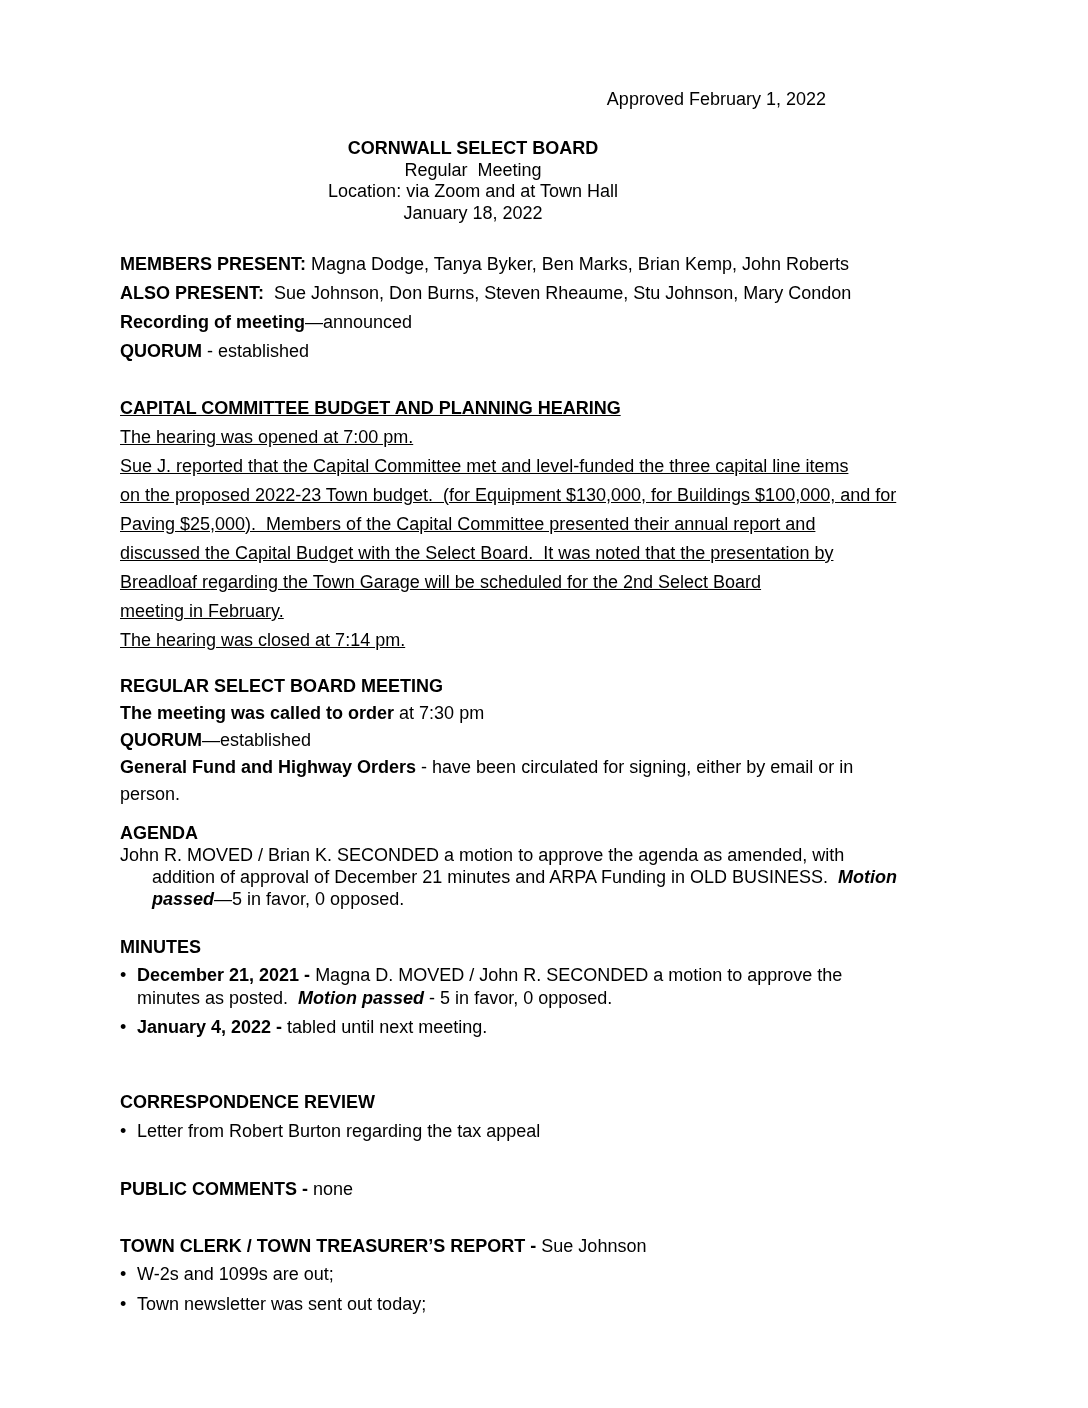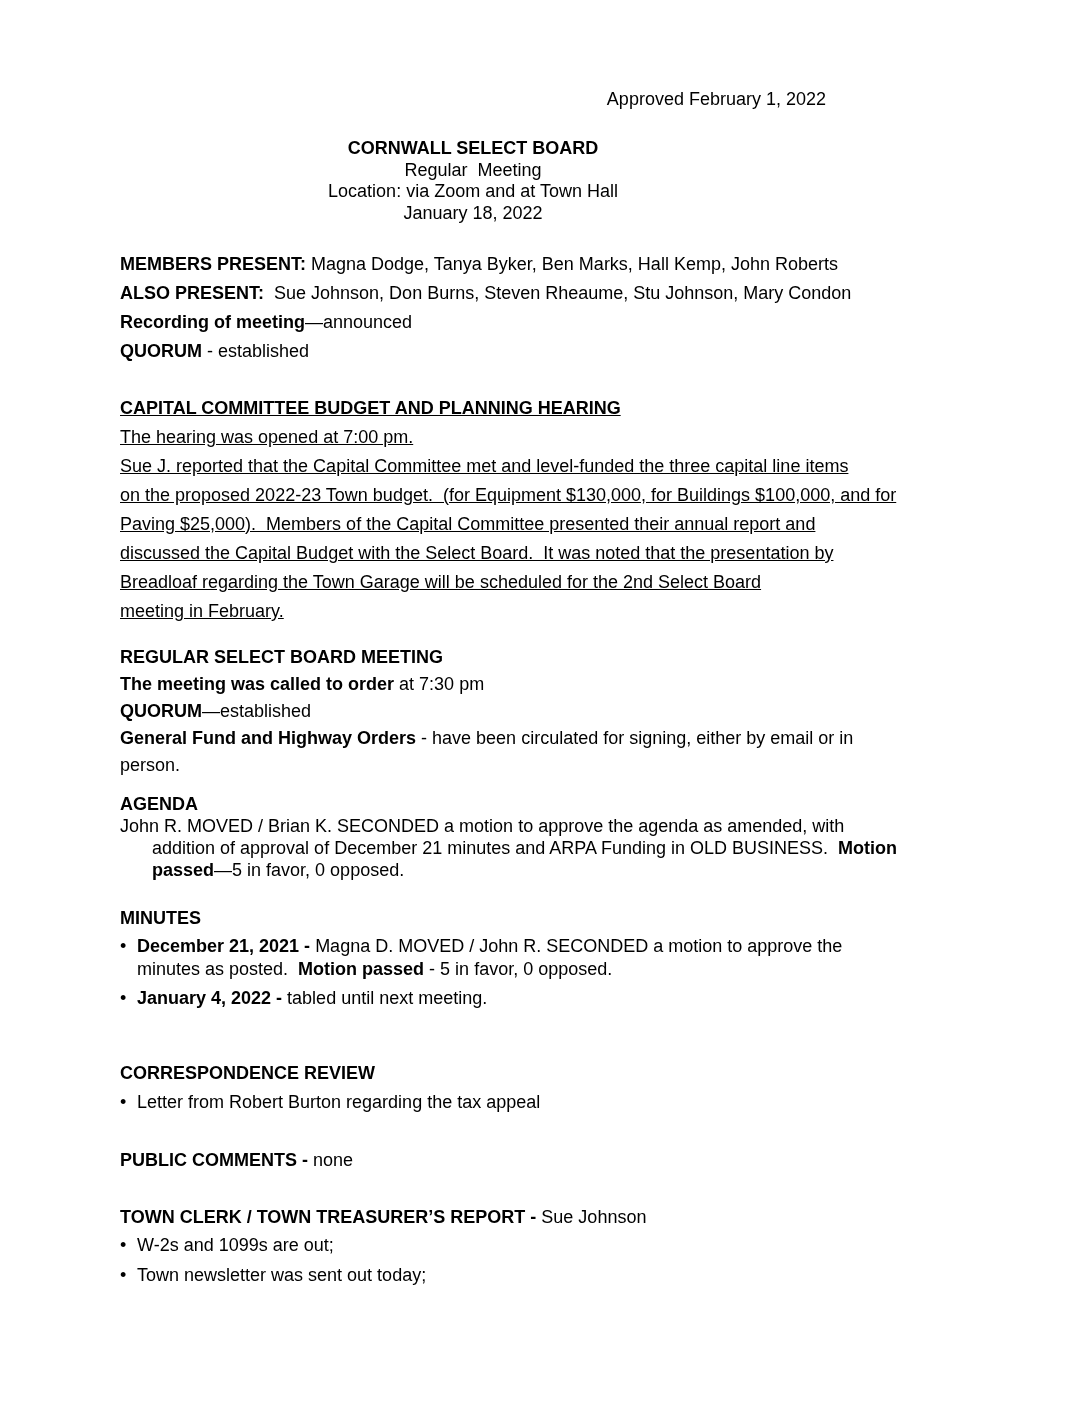--- a/index.html
+++ b/index.html
@@ -8,21 +8,21 @@
     height: 1408px;
     background: #ffffff;
     color: #000000;
     font-family: "Liberation Sans", sans-serif;
     font-size: 18px;
     overflow: hidden;
   }
   .page { padding: 88px 118px 0 120px; box-sizing: border-box; width: 944px; height: 1408px; }
   .line { white-space: pre; }
   .b  { font-weight: bold; }
-  .bi { font-weight: bold; }
+  .bi { font-weight: bold; font-style: italic; }
 
   .approved { text-align: right; line-height: 22px; }
 
   .doc-header { text-align: center; margin-top: 28px; line-height: 21.5px; }
   .doc-header .title { font-weight: bold; }
 
   .attendance { margin-top: 26px; }
   .attendance .line { line-height: 29px; }
 
   .capital { margin-top: 28px; text-decoration: underline; }
@@ -66,35 +66,36 @@
   <div class="approved line">Approved February 1, 2022</div>
 
   <div class="doc-header">
     <div class="title line">CORNWALL SELECT BOARD</div>
     <div class="line">Regular  Meeting</div>
     <div class="line">Location: via Zoom and at Town Hall</div>
     <div class="line">January 18, 2022</div>
   </div>
 
   <div class="attendance">
-    <div class="line"><span class="b">MEMBERS PRESENT:</span><span> Magna Dodge, Tanya Byker, Ben Marks, Hall Kemp, John Roberts</span></div>
+    <div class="line"><span class="b">MEMBERS PRESENT:</span><span> Magna Dodge, Tanya Byker, Ben Marks, Brian Kemp, John Roberts</span></div>
     <div class="line"><span class="b">ALSO PRESENT:</span><span>  Sue Johnson, Don Burns, Steven Rheaume, Stu Johnson, Mary Condon</span></div>
     <div class="line"><span class="b">Recording of meeting</span><span>—announced</span></div>
     <div class="line"><span class="b">QUORUM</span><span> - established</span></div>
   </div>
 
   <div class="capital">
     <div class="heading line">CAPITAL COMMITTEE BUDGET AND PLANNING HEARING</div>
     <div class="line">The hearing was opened at 7:00 pm.</div>
     <div class="line">Sue J. reported that the Capital Committee met and level-funded the three capital line items</div>
     <div class="line">on the proposed 2022-23 Town budget.  (for Equipment $130,000, for Buildings $100,000, and for</div>
     <div class="line">Paving $25,000).  Members of the Capital Committee presented their annual report and</div>
     <div class="line">discussed the Capital Budget with the Select Board.  It was noted that the presentation by</div>
     <div class="line">Breadloaf regarding the Town Garage will be scheduled for the 2nd Select Board</div>
     <div class="line">meeting in February.</div>
+    <div class="line">The hearing was closed at 7:14 pm.</div>
   </div>
 
   <div class="regular">
     <div class="heading line">REGULAR SELECT BOARD MEETING</div>
     <div class="line"><span class="b">The meeting was called to order</span><span> at 7:30 pm</span></div>
     <div class="line"><span class="b">QUORUM</span><span>—established</span></div>
     <div class="line"><span class="b">General Fund and Highway Orders</span><span> - have been circulated for signing, either by email or in</span></div>
     <div class="line">person.</div>
   </div>
 

